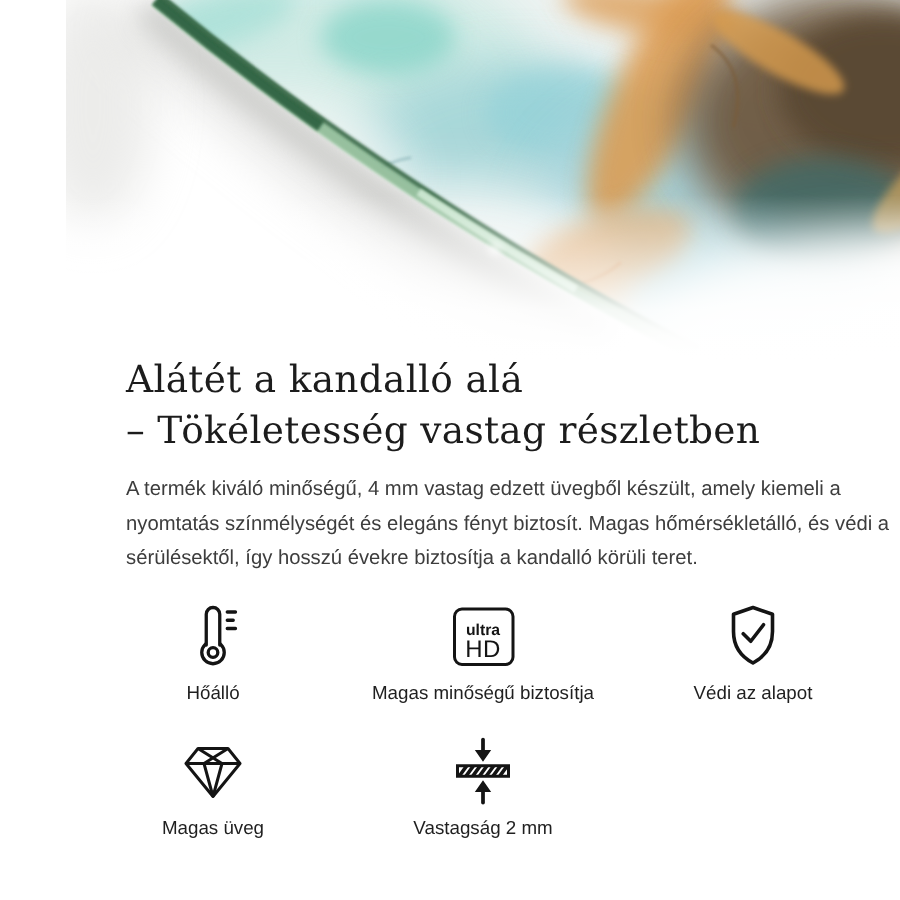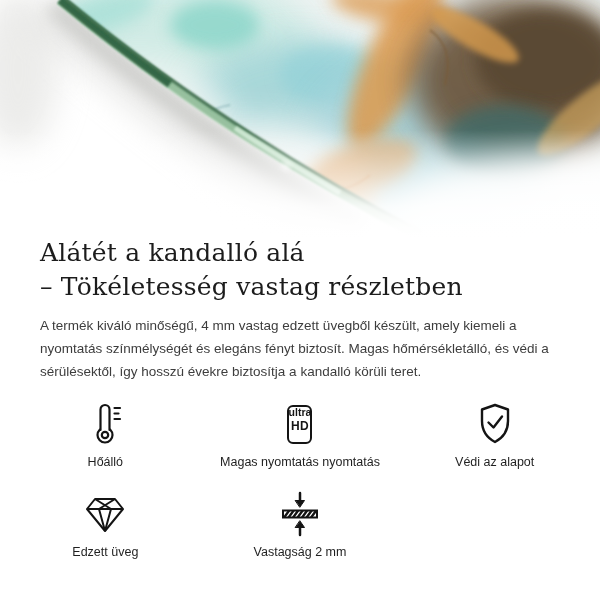--- a/index.html
+++ b/index.html
@@ -1,40 +1,40 @@
 <!DOCTYPE html>
 <html><head>
 <meta charset="utf-8">
 <style>
   * { margin:0; padding:0; box-sizing:border-box; }
   html,body { width:600px; height:600px; background:#ffffff; overflow:hidden;
               font-family:"Liberation Sans", sans-serif; }
-  .page { width:600px; height:600px; position:relative; background:#fff; }
+  .page { width:600px; height:600px; position:relative; background:#fff;padding-left:44px; }
 
   .hero { display:block; width:600px; height:240px; }
 
   .title { margin:-4px 40px 0 40px; font-family:"DejaVu Serif", serif;
            font-weight:400; font-size:25px; line-height:34px; color:#1c1c1c;
            letter-spacing:0.2px; }
   .title span { display:block; }
 
   .desc { margin:10px 40px 0 40px; width:527px; font-size:13.5px;
           line-height:23px; color:#3d3d3d; }
 
   .features { display:grid; grid-template-columns:repeat(3,1fr);
               margin:16px 8px 0 8px; row-gap:20px; }
   .feature { display:flex; flex-direction:column; align-items:center; }
   .icon-wrap { height:50px; display:flex; align-items:center; justify-content:center; }
   .feature-label { margin-top:6px; font-size:12.5px; color:#1f1f1f; }
 
-  .hd-box { width:25px; height:39px; border:2.5px solid #141414; border-radius:6px;
-            display:flex; flex-direction:column; align-items:center; justify-content:flex-start;
+  .hd-box { width:41px; height:39px; border:2.5px solid #141414; border-radius:6px;
+            display:flex; flex-direction:column; align-items:center; justify-content:flex-end;
             color:#141414; }
   .hd-top { font-size:10.5px; font-weight:600; line-height:11px; }
-  .hd-bottom { font-size:12px; font-weight:700; line-height:16px; letter-spacing:0.3px; }
+  .hd-bottom { font-size:16px; font-weight:400; line-height:16px; letter-spacing:0.3px; }
 
   svg.icon { display:block; }
 </style>
 </head>
 <body>
 
 <div class="page">
 
   <svg class="hero" viewBox="0 0 600 240" aria-hidden="true">
     <defs>
@@ -137,21 +137,21 @@
       <span class="feature-label">Hőálló</span>
     </div>
 
     <div class="feature">
       <div class="icon-wrap">
         <div class="hd-box">
           <span class="hd-top">ultra</span>
           <span class="hd-bottom">HD</span>
         </div>
       </div>
-      <span class="feature-label">Magas nyomtatás nyomtatás</span>
+      <span class="feature-label">Magas minőségű biztosítja</span>
     </div>
 
     <div class="feature">
       <div class="icon-wrap">
         <svg class="icon" width="48" height="48" viewBox="0 0 48 48">
           <g fill="none" stroke="#141414" stroke-width="2.4" stroke-linecap="round" stroke-linejoin="round">
             <path d="M24,5 L37,9.5 V21 C37,31 31.5,38 24,42 C16.5,38 11,31 11,21 V9.5 Z"></path>
             <path d="M17.5,22.5 L22.5,27.5 L31,16.5"></path>
           </g>
         </svg>
@@ -163,21 +163,21 @@
       <div class="icon-wrap">
         <svg class="icon" width="48" height="48" viewBox="0 0 48 48">
           <g fill="none" stroke="#141414" stroke-width="2" stroke-linejoin="round">
             <path d="M14,9 L34,9 L42,19 L24,41 L6,19 Z"></path>
             <path d="M6,19 H42"></path>
             <path d="M14,9 L30,19 M34,9 L18,19"></path>
             <path d="M18,19 L24,41 M30,19 L24,41"></path>
           </g>
         </svg>
       </div>
-      <span class="feature-label">Edzett üveg</span>
+      <span class="feature-label">Magas üveg</span>
     </div>
 
 
     <div class="feature">
       <div class="icon-wrap">
         <svg class="icon" width="48" height="48" viewBox="0 0 48 48">
           <defs>
               <clipPath id="barclip">
                 <rect x="7" y="20.5" width="34" height="7"></rect>
               </clipPath>

